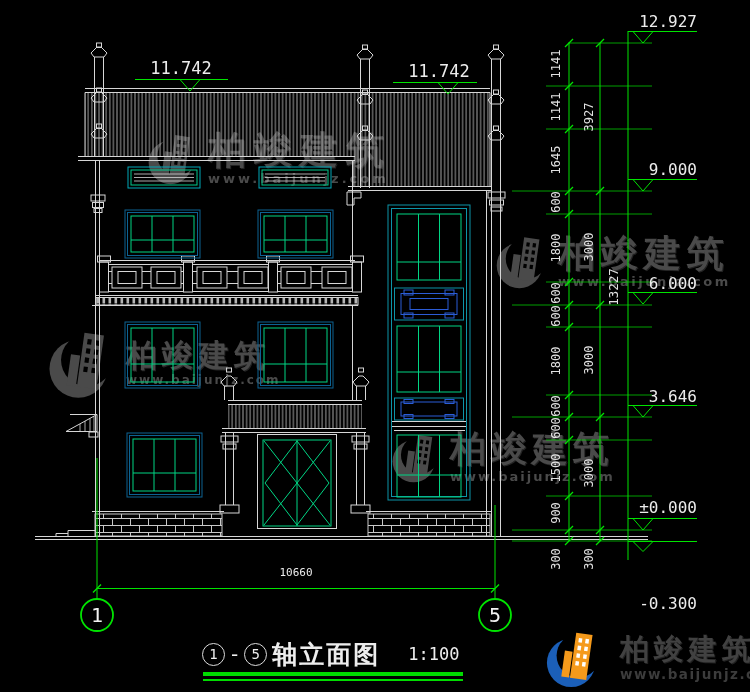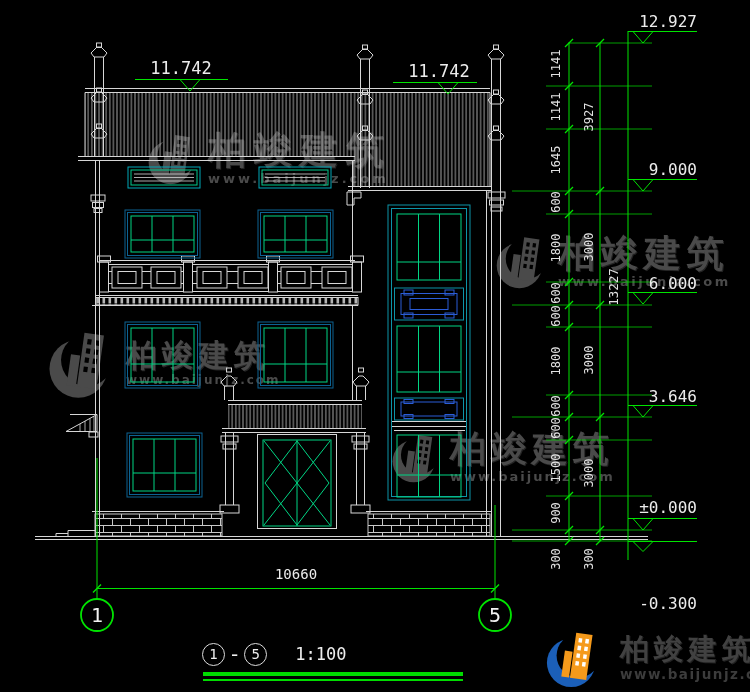--- a/index.html
+++ b/index.html
@@ -391,29 +391,30 @@
         <span class="dim-rot" style="left: 556px; top: 559px;">300</span>
         <span class="dim-rot" style="left: 589px; top: 117px;">3927</span>
         <span class="dim-rot" style="left: 589px; top: 247px;">3000</span>
         <span class="dim-rot" style="left: 589px; top: 360px;">3000</span>
         <span class="dim-rot" style="left: 589px; top: 473px;">3000</span>
         <span class="dim-rot" style="left: 589px; top: 559px;">300</span>
       </div>
 
     <div class="dim-rot" style="left:613px;top:287px;font-size:12.5px">13227</div>
 
-    <div class="txt" style="left:260px;top:566px;width:72px;text-align:center;font-size:14px">10660</div>
+    <div class="txt" style="left:260px;top:566px;width:72px;text-align:center;font-size:11px">10660</div>
 
     <div class="axis-num" style="left:81px;top:599px">1</div>
     <div class="axis-num" style="left:479px;top:599px">5</div>
 
     <div id="title">
       <span class="tcirc">1</span>
       <span class="tdash">-</span>
       <span class="tcirc">5</span>
+      <span class="tname">轴立面图</span>
       <span class="tscale">1:100</span>
     </div>
     <div class="underbar" style="top:672px;height:4px"></div>
     <div class="underbar" style="top:679px;height:1.5px"></div>
 
     <div id="footer">
       <span class="wm-logo" style="width:74px;height:62px"><svg width="100%" height="100%" viewBox="0 0 64 64">
     <circle cx="28" cy="37" r="25" fill="#1b5fb8"></circle>
     <circle cx="35.5" cy="29.5" r="22.5" fill="#000"></circle>
     <g transform="rotate(8 40 30)">

